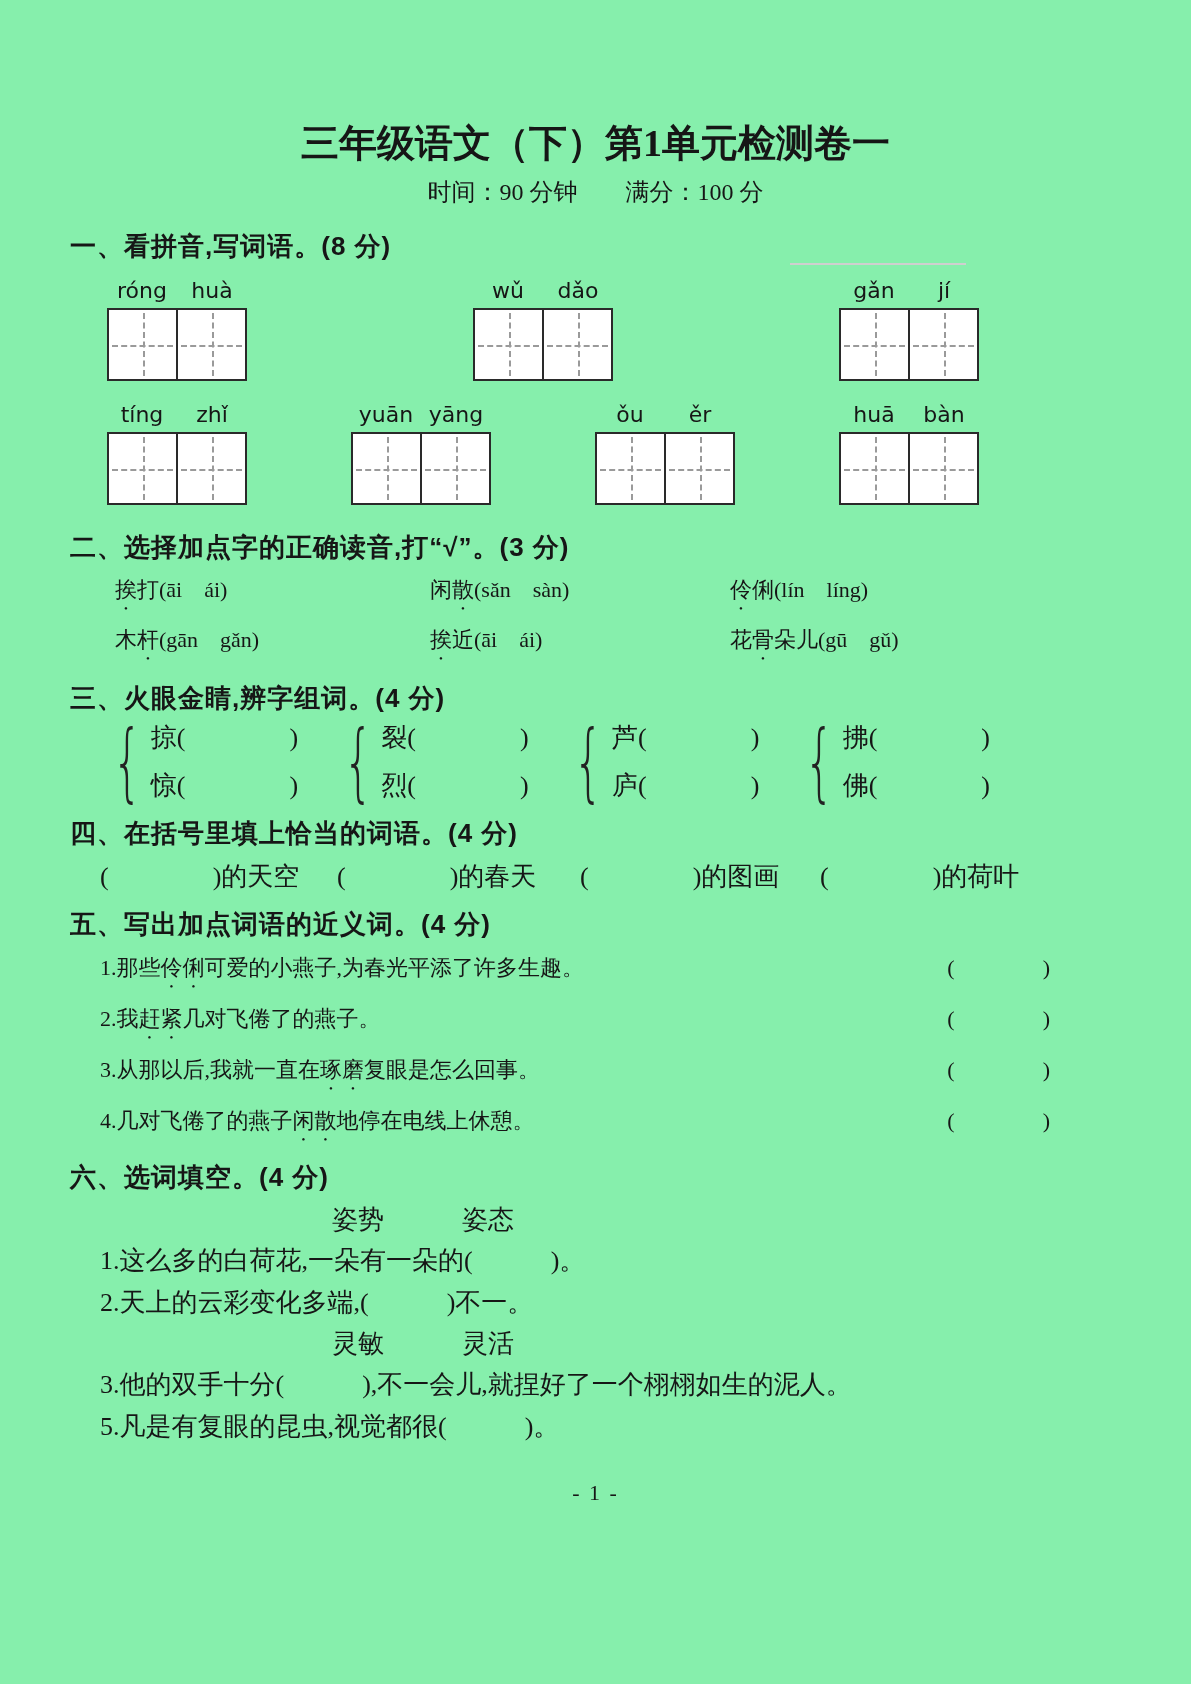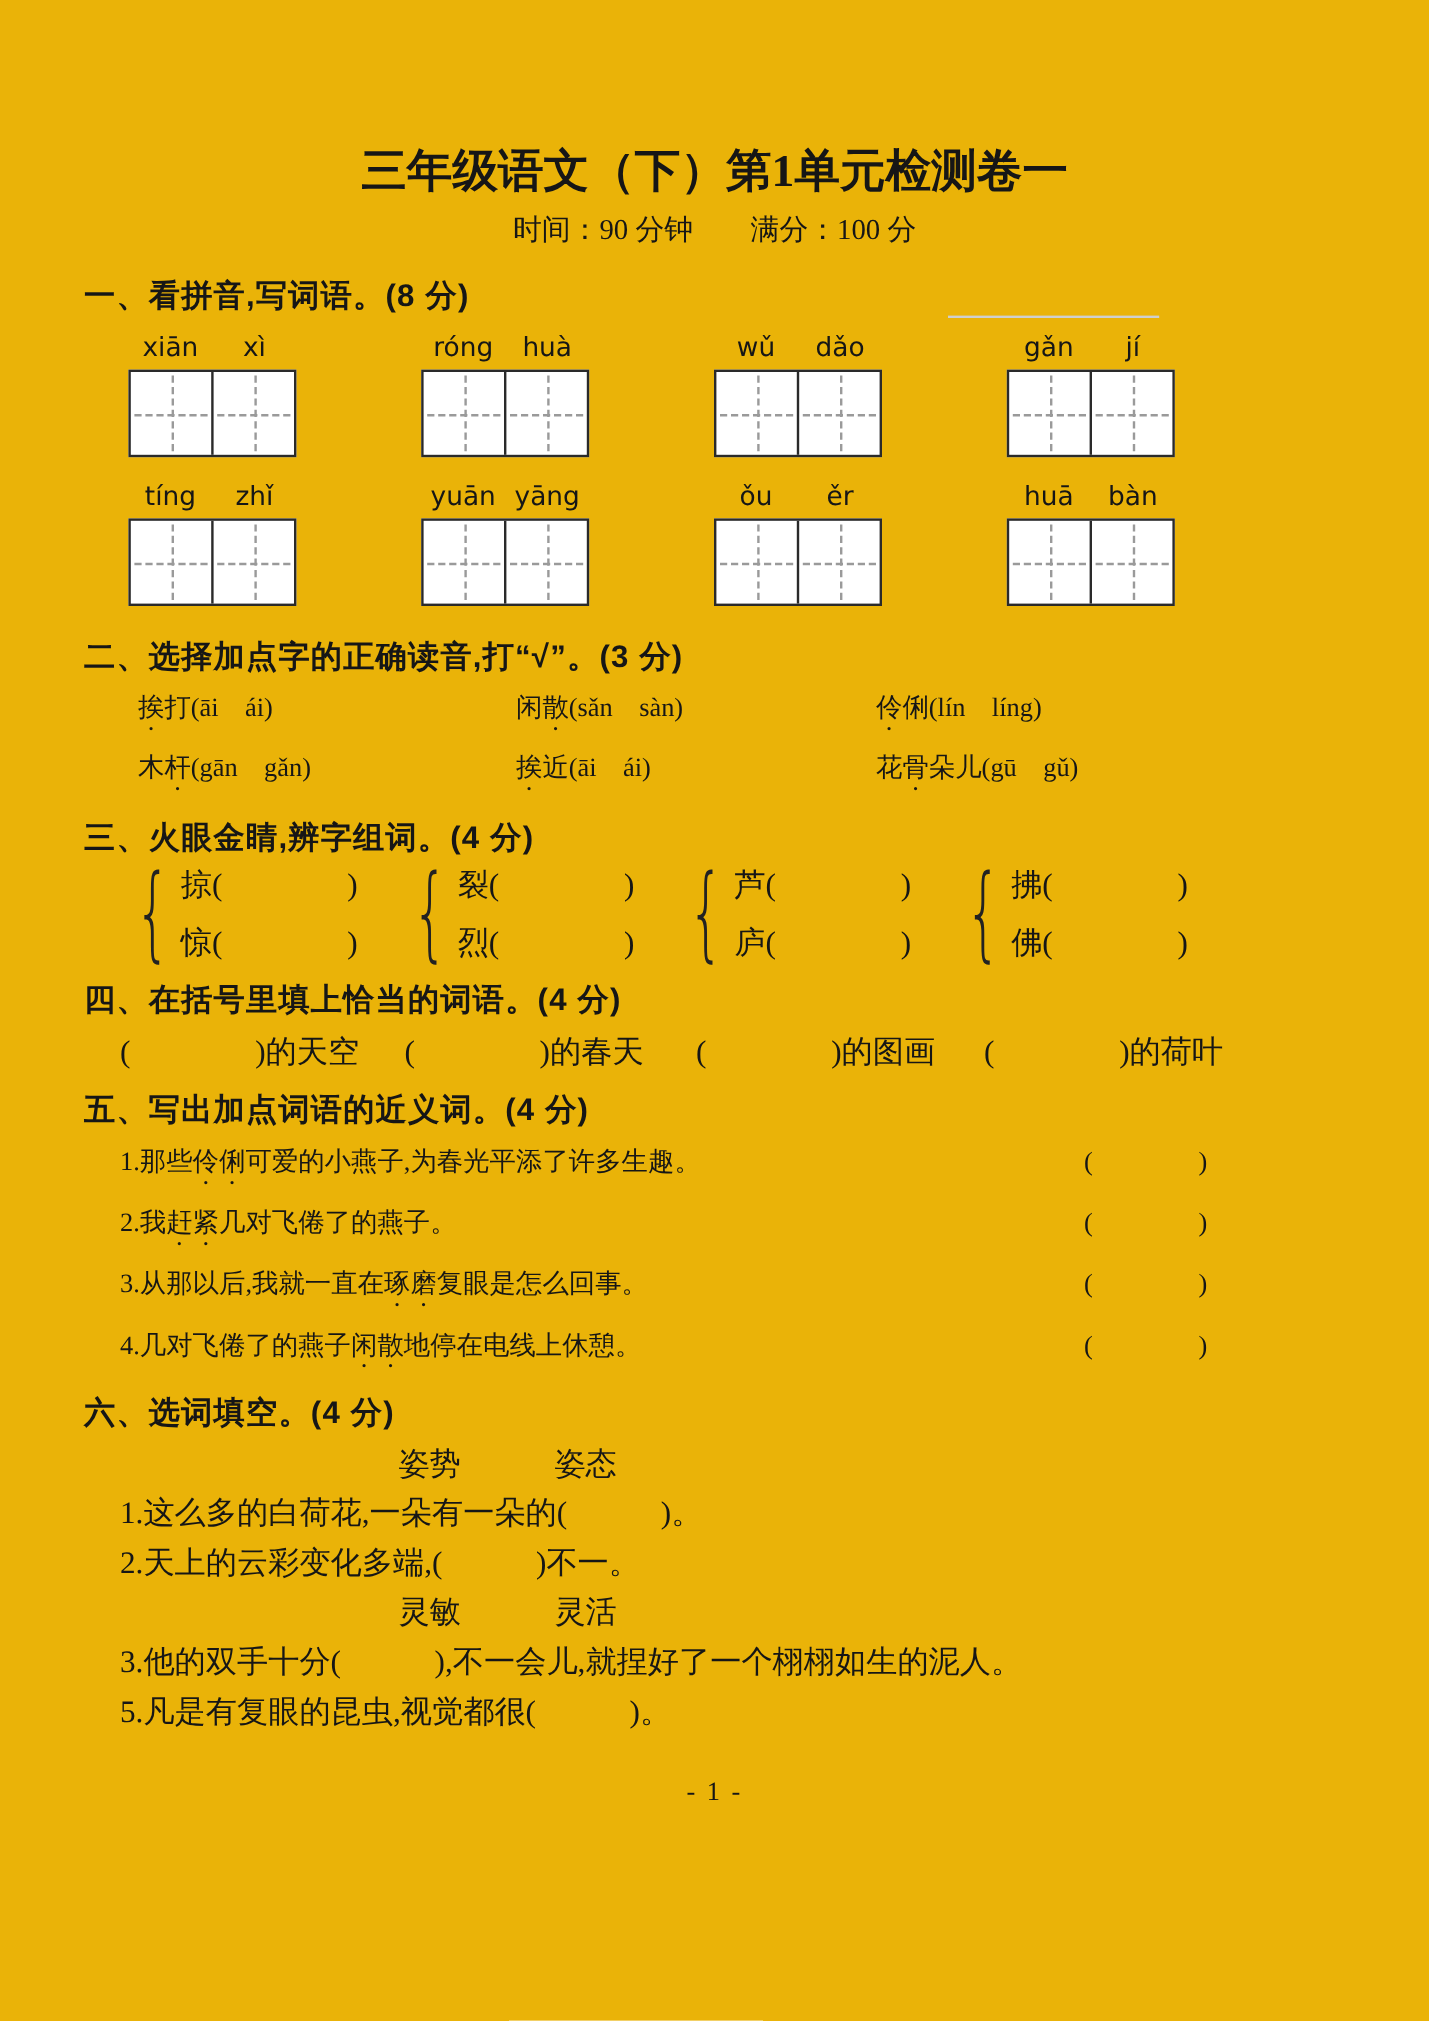--- a/index.html
+++ b/index.html
@@ -1,31 +1,31 @@
 <!DOCTYPE html>
 <html><head>
 <meta charset="utf-8">
 <style>
   * { margin:0; padding:0; box-sizing:border-box; }
   html, body { background:#ffffff; }
   .page {
     position:relative;
     width:1191px; height:1684px;
     margin:0 auto;
-    background:#eab308;
+    background:#86efac;
     color:#161616;
     font-family:"Liberation Serif","DejaVu Serif",serif;
     overflow:hidden;
   }
   .artifact { position:absolute; left:790px; top:263px; width:176px; height:2px; background:#cfcfcf; }
 
   .title { padding-top:120px; text-align:center; font-size:38px; font-weight:700; line-height:46px; }
   .subtitle { margin-top:12px; text-align:center; font-size:24px; line-height:28px; }
 
-  .content { padding:0 112px 0 70px; }
+  .content { padding:0 68px 0 70px; }
 
   .sec-h {
     font-family:"Liberation Sans","DejaVu Sans",sans-serif;
     font-size:26px; font-weight:700; line-height:33px; letter-spacing:1px;
   }
   .sec1 { margin-top:24px; }
   .sec2 { margin-top:26px; }
   .sec3 { margin-top:18px; }
   .sec4 { margin-top:16px; }
   .sec5 { margin-top:16px; }
@@ -90,30 +90,20 @@
   <div class="subtitle">时间：90 分钟　　满分：100 分</div>
 
   <div class="content">
 
     <section class="sec1">
       <div class="sec-h">一、看拼音,写词语。(8 分)</div>
 
       <div class="pinyin-row">
         <div class="pin-unit">
           <div class="pin-labels">
-              <span>xiān</span>
-              <span>xì</span>
-            </div>
-          <div class="tian-grid">
-              <div class="tian-cell"></div>
-              <div class="tian-cell"></div>
-            </div>
-        </div>
-        <div class="pin-unit">
-          <div class="pin-labels">
               <span>róng</span>
               <span>huà</span>
             </div>
           <div class="tian-grid">
               <div class="tian-cell"></div>
               <div class="tian-cell"></div>
             </div>
         </div>
         <div class="pin-unit">
           <div class="pin-labels">

